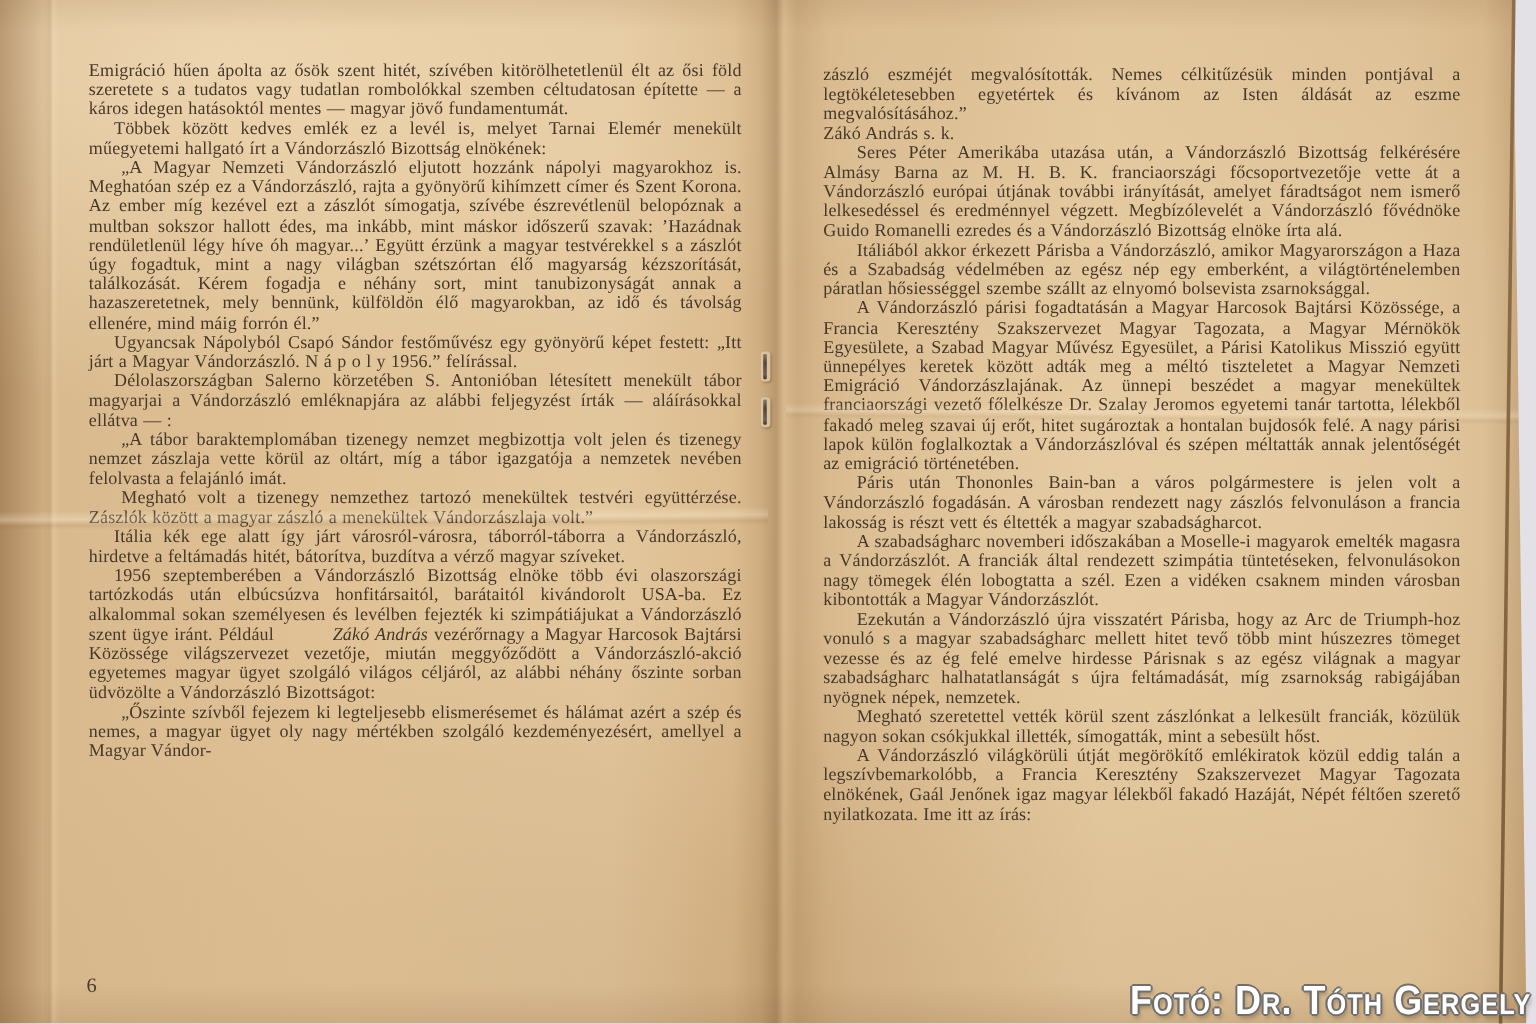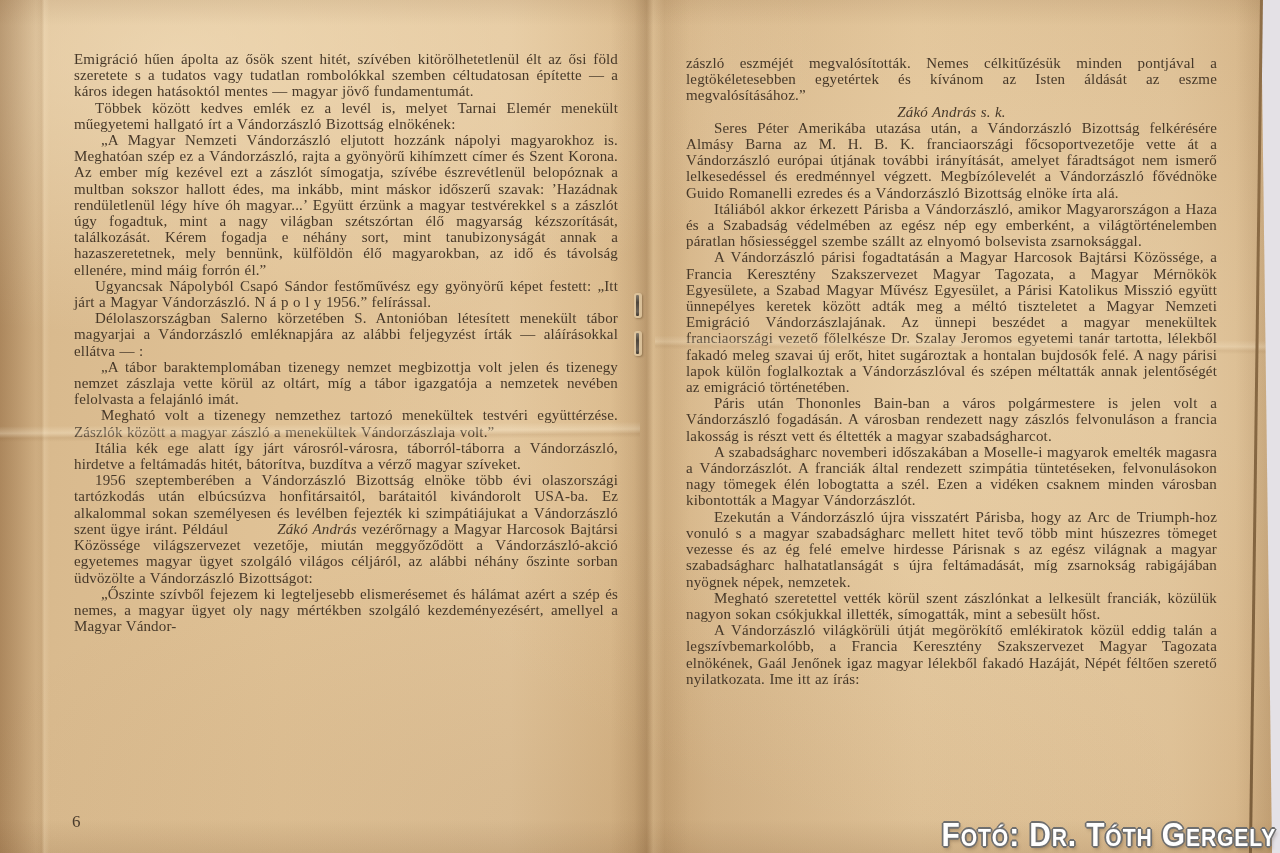--- a/index.html
+++ b/index.html
@@ -64,21 +64,21 @@
   
   .col{position:absolute;color:#463829;font-size:15px;line-height:16.2px;
        text-align:justify;letter-spacing:.15px;word-spacing:.5px;}
   .col-left{left:74px;top:51px;width:544px;}
   .col-right{left:686px;top:55px;width:531px;}
   .col p{margin:0;}
   .ind{text-indent:21px;}
   .ind2{text-indent:28px;}
   .quote{margin:3px 0 3px 45px;text-indent:27px;}
   .quote-cont{margin:0 0 2px 44px;text-indent:0;}
-  .sig{text-align:center;font-style:italic;margin:1px 27px 6px 0;}
+  .sig{text-align:left;margin:1px 27px 6px 0;}
   .gap-top{margin-top:6px;}
   .name-it{font-style:italic;margin-left:44px;}
   .pagenum{position:absolute;left:72px;top:812px;font-size:17px;color:#4a3c2c;
            font-family:"Liberation Serif","DejaVu Serif",serif;}
 
   
   .watermark{
     position:absolute;right:4px;bottom:0px;
     font-family:"Liberation Sans","DejaVu Sans",sans-serif;
     font-weight:bold;font-variant:small-caps;font-size:34px;line-height:38px;

